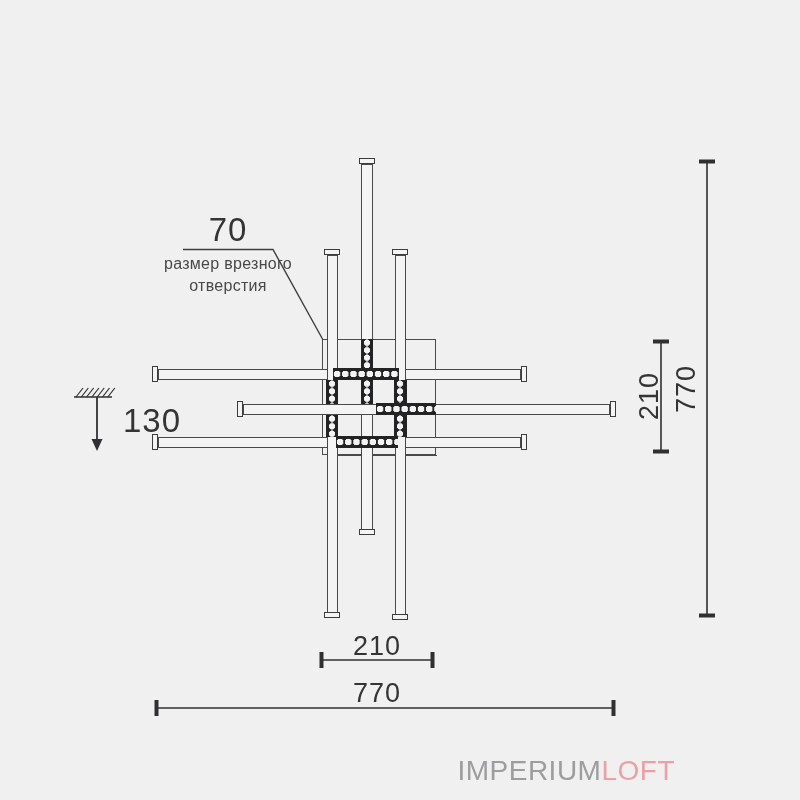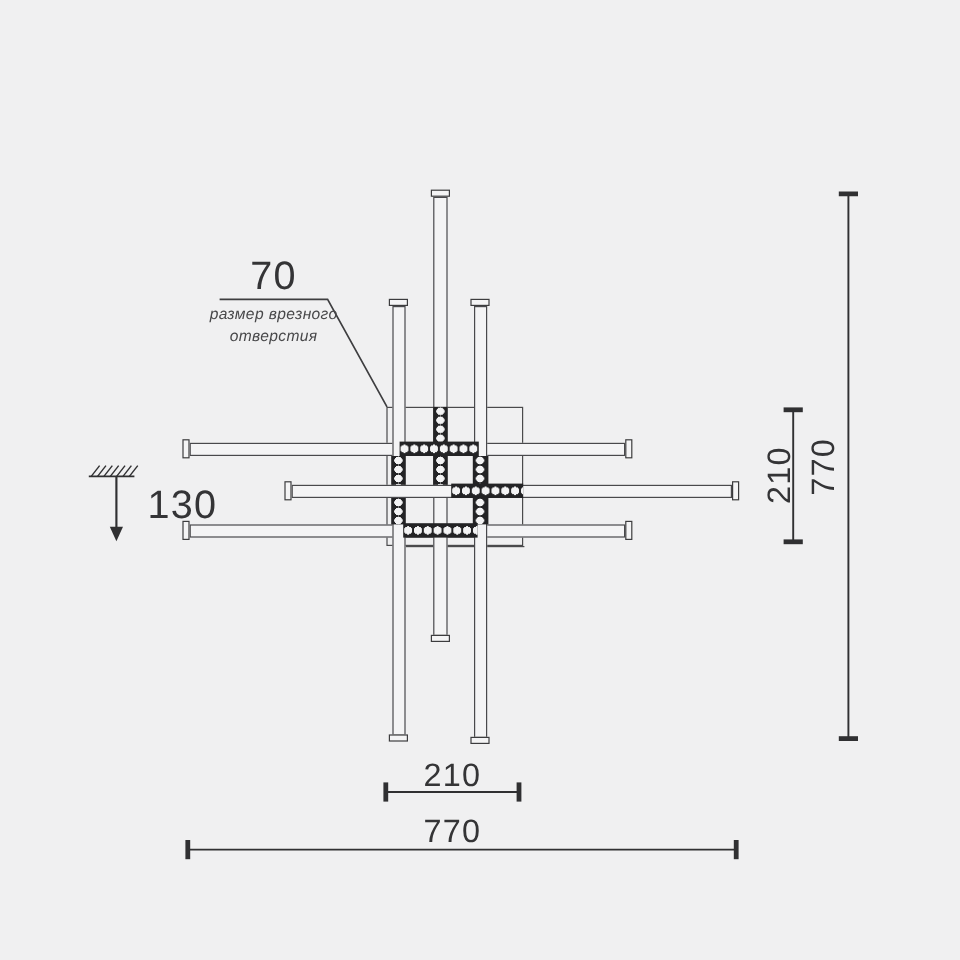--- a/index.html
+++ b/index.html
@@ -41,21 +41,21 @@
   
   .dim-num{
     position:absolute;color:#343436;letter-spacing:1px;
     display:flex;align-items:center;justify-content:center;text-align:center;
   }
   .fs-big{font-size:33px;}
   .fs-mid{font-size:27px;}
   .rot{transform:rotate(-90deg);}
   .caption{
     position:absolute;left:146px;top:235px;width:164px;
-    color:#48484a;font-size:13px;line-height:1.35;text-align:center;letter-spacing:.3px;font-style:italic;
+    color:#48484a;font-size:16px;line-height:1.35;text-align:center;letter-spacing:.3px;
   }
   .caption span{display:block;}
 
   
   .logo{
     position:absolute;right:33px;top:737px;
     font-size:28px;letter-spacing:.5px;white-space:nowrap;font-weight:400;
   }
 </style>
 </head>
@@ -157,14 +157,17 @@
   <div class="dim-num fs-big" style="left:101px;top:386px;width:64px;height:34px;margin-left:19px;">130</div>
 
   <div class="dim-num fs-mid rot" style="left:615px;top:361px;width:68px;height:34px;">210</div>
 
   <div class="dim-num fs-mid rot" style="left:652px;top:354px;width:68px;height:34px;">770</div>
 
   <div class="dim-num fs-mid" style="left:343px;top:613px;width:68px;height:30px;">210</div>
 
   <div class="dim-num fs-mid" style="left:343px;top:660px;width:68px;height:30px;">770</div>
 
+  <div class="logo">
+    <span id="logo-imperium" style="color: rgb(157, 157, 160);">IMPERIUM</span><span id="logo-loft" style="color: rgb(236, 159, 165);">LOFT</span>
+  </div>
 
 </div>
 
 </body></html>

